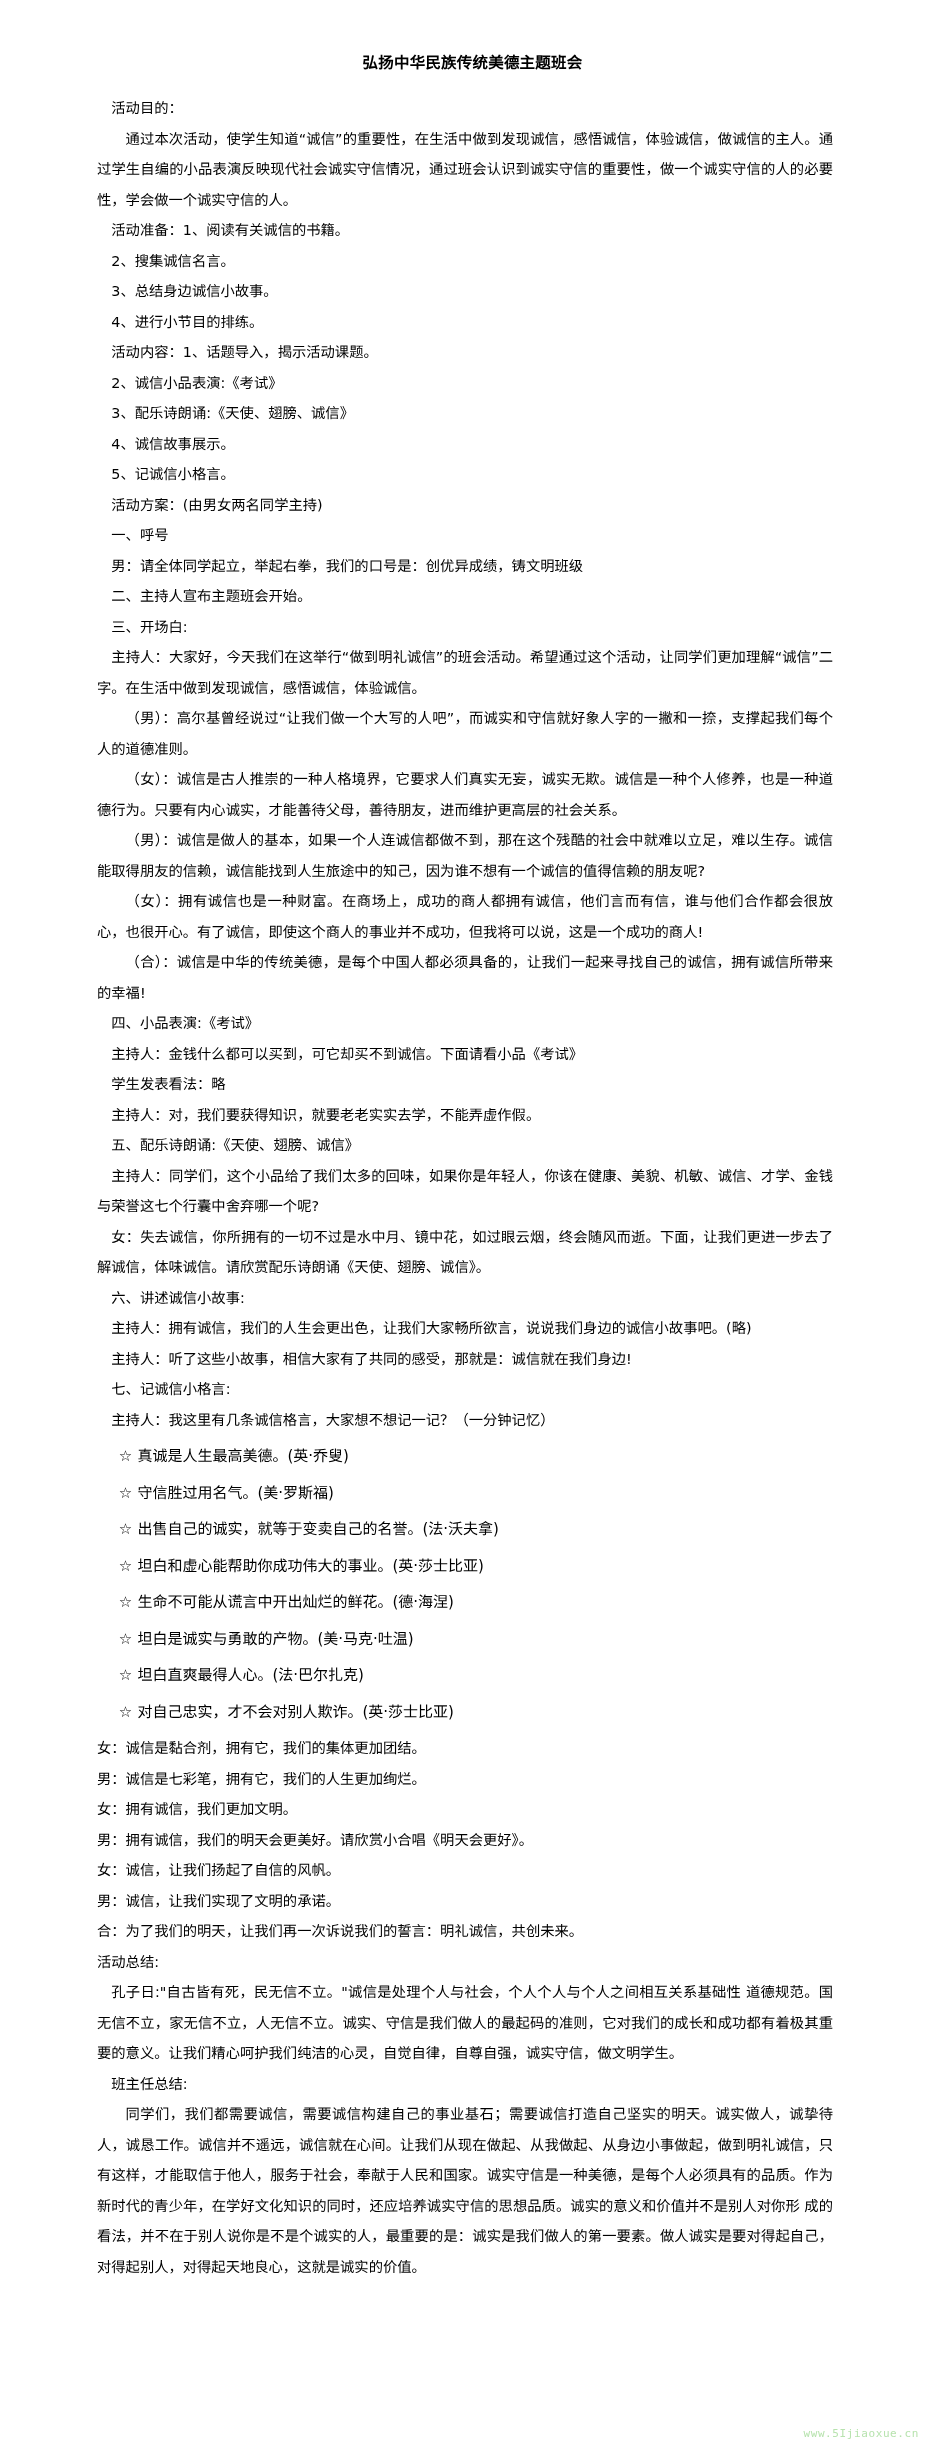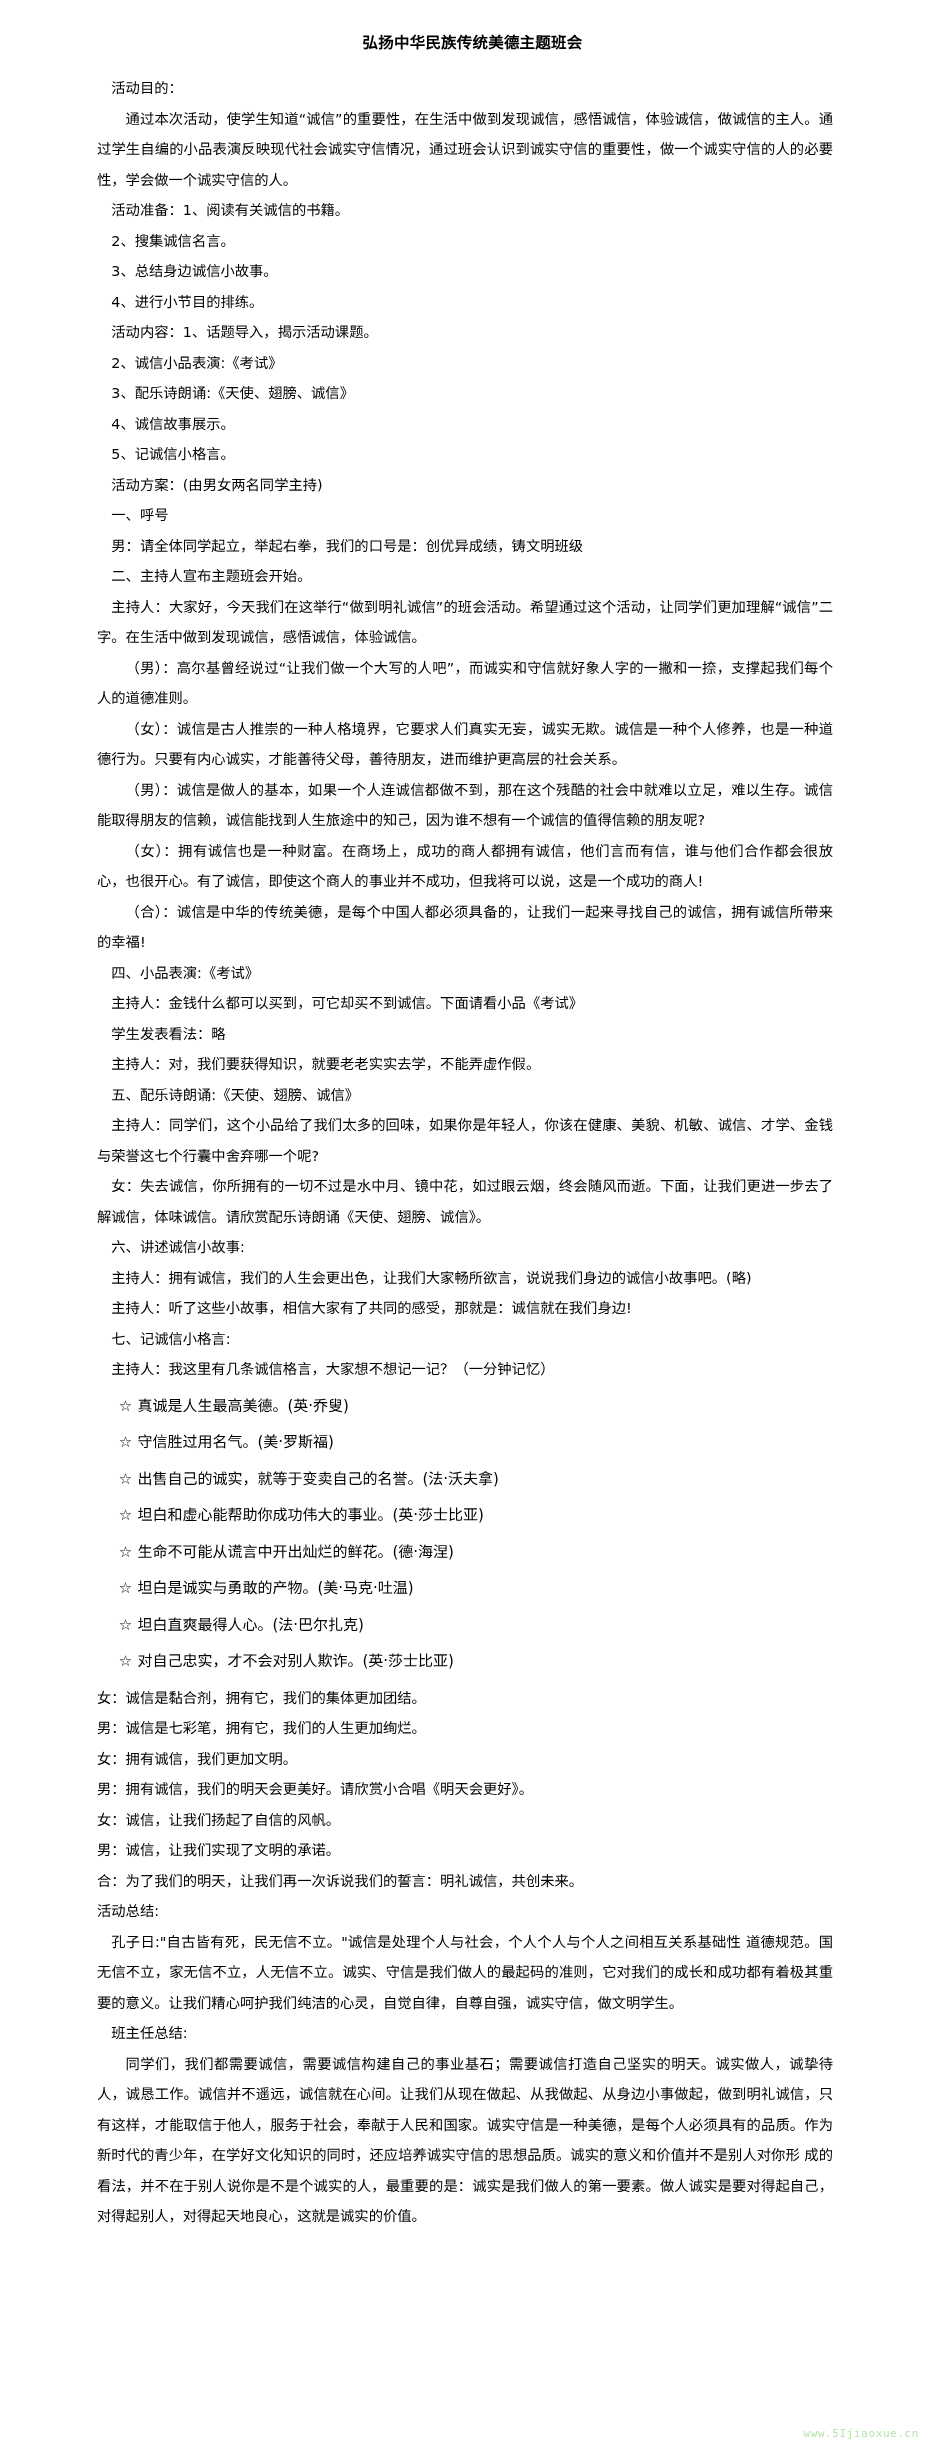--- a/index.html
+++ b/index.html
@@ -21,21 +21,21 @@
     box-sizing: border-box;
     padding: 0;
     overflow: hidden;
   }
   .doc-title {
     text-align: center;
     font-size: 15.5px;
     font-weight: bold;
     letter-spacing: 0.2px;
     margin: 0;
-    padding-top: 32px;
+    padding-top: 52px;
     padding-bottom: 0;
     line-height: 1.5;
     color: #000;
   }
   .body-wrap {
     margin-top: 18px;
     padding-left: 97px;
     padding-right: 112px;
   }
   p.para {
@@ -104,20 +104,21 @@
     <p class="para ind1">4、诚信故事展示。</p>
     <p class="para ind1">5、记诚信小格言。</p>
 
     <p class="para ind1">活动方案：(由男女两名同学主持)</p>
 
     <p class="para ind1">一、呼号</p>
     <p class="para ind1">男：请全体同学起立，举起右拳，我们的口号是：创优异成绩，铸文明班级</p>
 
     <p class="para ind1">二、主持人宣布主题班会开始。</p>
 
+    <p class="para ind1">三、开场白:</p>
     <p class="para ind1">主持人：大家好，今天我们在这举行“做到明礼诚信”的班会活动。希望通过这个活动，让同学们更加理解“诚信”二字。在生活中做到发现诚信，感悟诚信，体验诚信。</p>
     <p class="para ind2">（男）：高尔基曾经说过“让我们做一个大写的人吧”，而诚实和守信就好象人字的一撇和一捺，支撑起我们每个人的道德准则。</p>
     <p class="para ind2">（女）：诚信是古人推崇的一种人格境界，它要求人们真实无妄，诚实无欺。诚信是一种个人修养，也是一种道德行为。只要有内心诚实，才能善待父母，善待朋友，进而维护更高层的社会关系。</p>
     <p class="para ind2">（男）：诚信是做人的基本，如果一个人连诚信都做不到，那在这个残酷的社会中就难以立足，难以生存。诚信能取得朋友的信赖，诚信能找到人生旅途中的知己，因为谁不想有一个诚信的值得信赖的朋友呢?</p>
     <p class="para ind2">（女）：拥有诚信也是一种财富。在商场上，成功的商人都拥有诚信，他们言而有信，谁与他们合作都会很放心，也很开心。有了诚信，即使这个商人的事业并不成功，但我将可以说，这是一个成功的商人!</p>
     <p class="para ind2">（合）：诚信是中华的传统美德，是每个中国人都必须具备的，让我们一起来寻找自己的诚信，拥有诚信所带来的幸福!</p>
 
     <p class="para ind1">四、小品表演:《考试》</p>
     <p class="para ind1">主持人：金钱什么都可以买到，可它却买不到诚信。下面请看小品《考试》</p>
     <p class="para ind1">学生发表看法：略</p>

